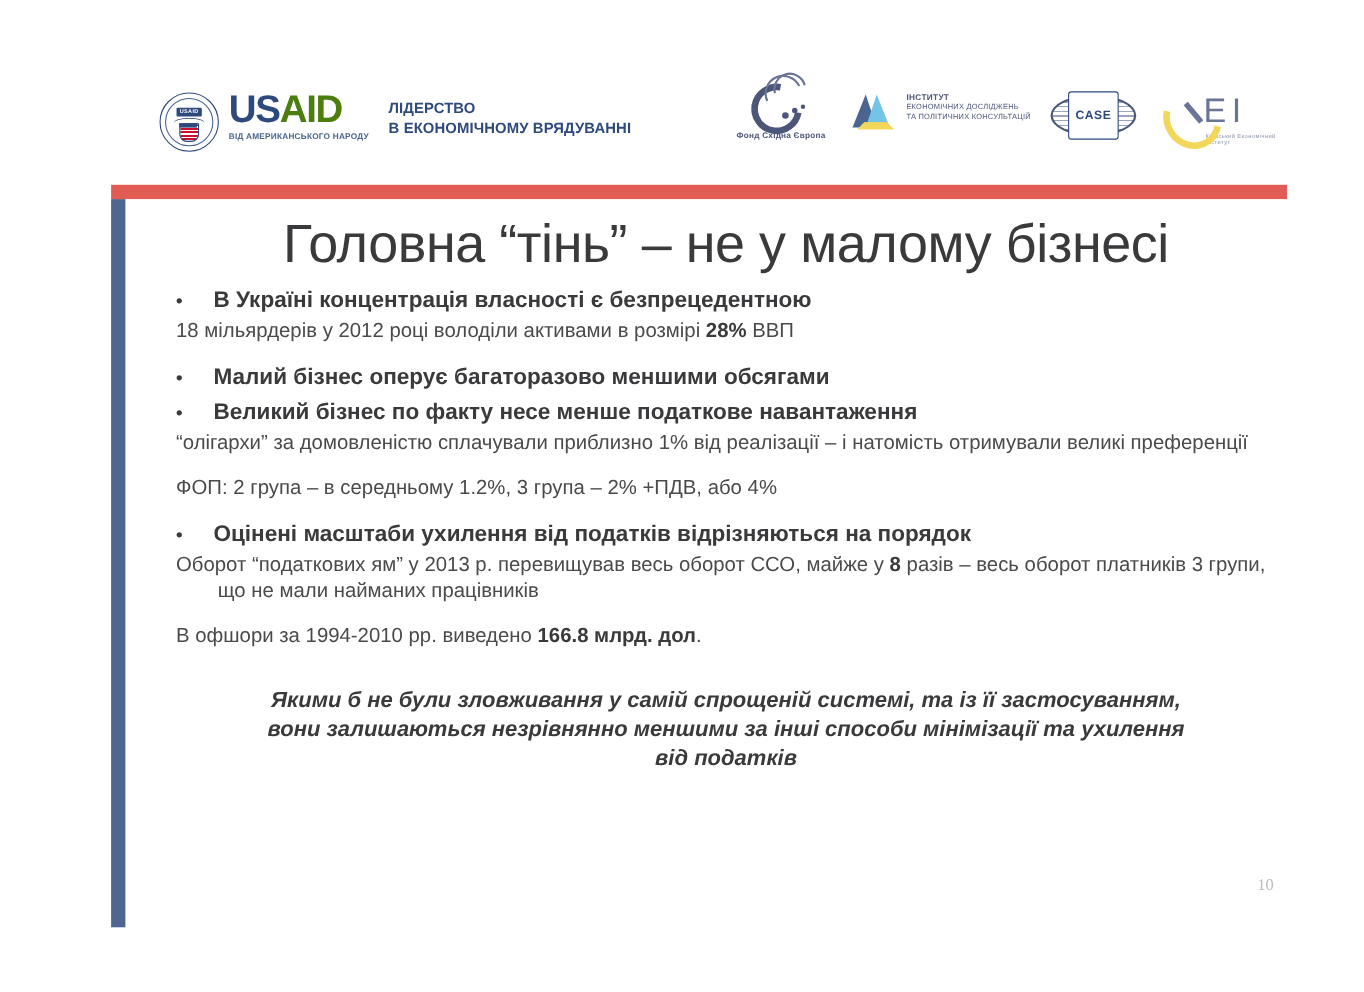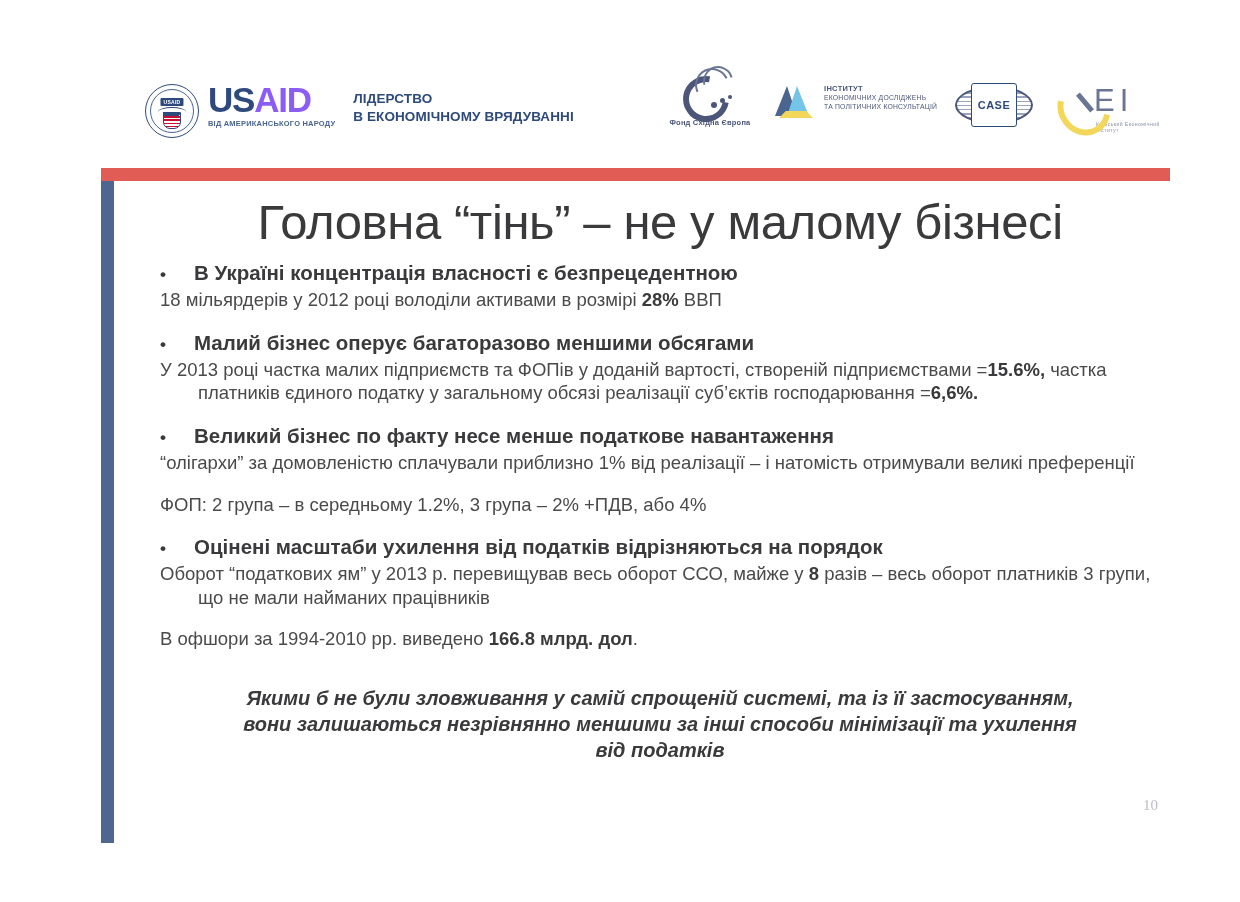--- a/index.html
+++ b/index.html
@@ -103,21 +103,21 @@
   .usaid-wordmark {
     margin-left: 9px;
   }
   .usaid-word {
     font-size: 35px;
     font-weight: bold;
     letter-spacing: -1.2px;
     line-height: 1;
   }
   .usaid-word .us { color: #2e4a7d; }
-  .usaid-word .aid { color: #8b5cf6; }
+  .usaid-word .aid { color: #4d7c0f; }
   .usaid-sub {
     font-size: 7.5px;
     font-weight: bold;
     color: #4a6590;
     letter-spacing: .2px;
     margin-top: 2px;
   }
   .usaid-tagline {
     margin-left: 18px;
     margin-top: 8px;
@@ -455,21 +455,20 @@
     <div class="bullets" id="bullet-list">
         <div class="bullet-head">
           <span class="bullet-dot">•</span>
           <span class="bullet-head-text">В Україні концентрація власності є безпрецедентною</span>
         </div>
         <p class="detail"><span>18 мільярдерів у 2012 році володіли активами в розмірі </span><b>28%</b><span> ВВП</span></p>
         <div class="bullet-head">
           <span class="bullet-dot">•</span>
           <span class="bullet-head-text">Малий бізнес оперує багаторазово меншими обсягами</span>
         </div>
-        <p class="detail hang"><span>У 2013 році частка малих підприємств та ФОПів у доданій вартості, створеній підприємствами =</span><b>15.6%,</b><span> частка платників єдиного податку у загальному обсязі реалізації суб’єктів господарювання =</span><b>6,6%.</b></p>
         <div class="bullet-head">
           <span class="bullet-dot">•</span>
           <span class="bullet-head-text">Великий бізнес по факту несе менше податкове навантаження</span>
         </div>
         <p class="detail hang"><span>“олігархи” за домовленістю сплачували приблизно 1% від реалізації – і натомість отримували великі преференції</span></p>
         <p class="detail"><span>ФОП: 2 група – в середньому 1.2%, 3 група – 2% +ПДВ, або 4%</span></p>
         <div class="bullet-head">
           <span class="bullet-dot">•</span>
           <span class="bullet-head-text">Оцінені масштаби ухилення від податків відрізняються на порядок</span>
         </div>

